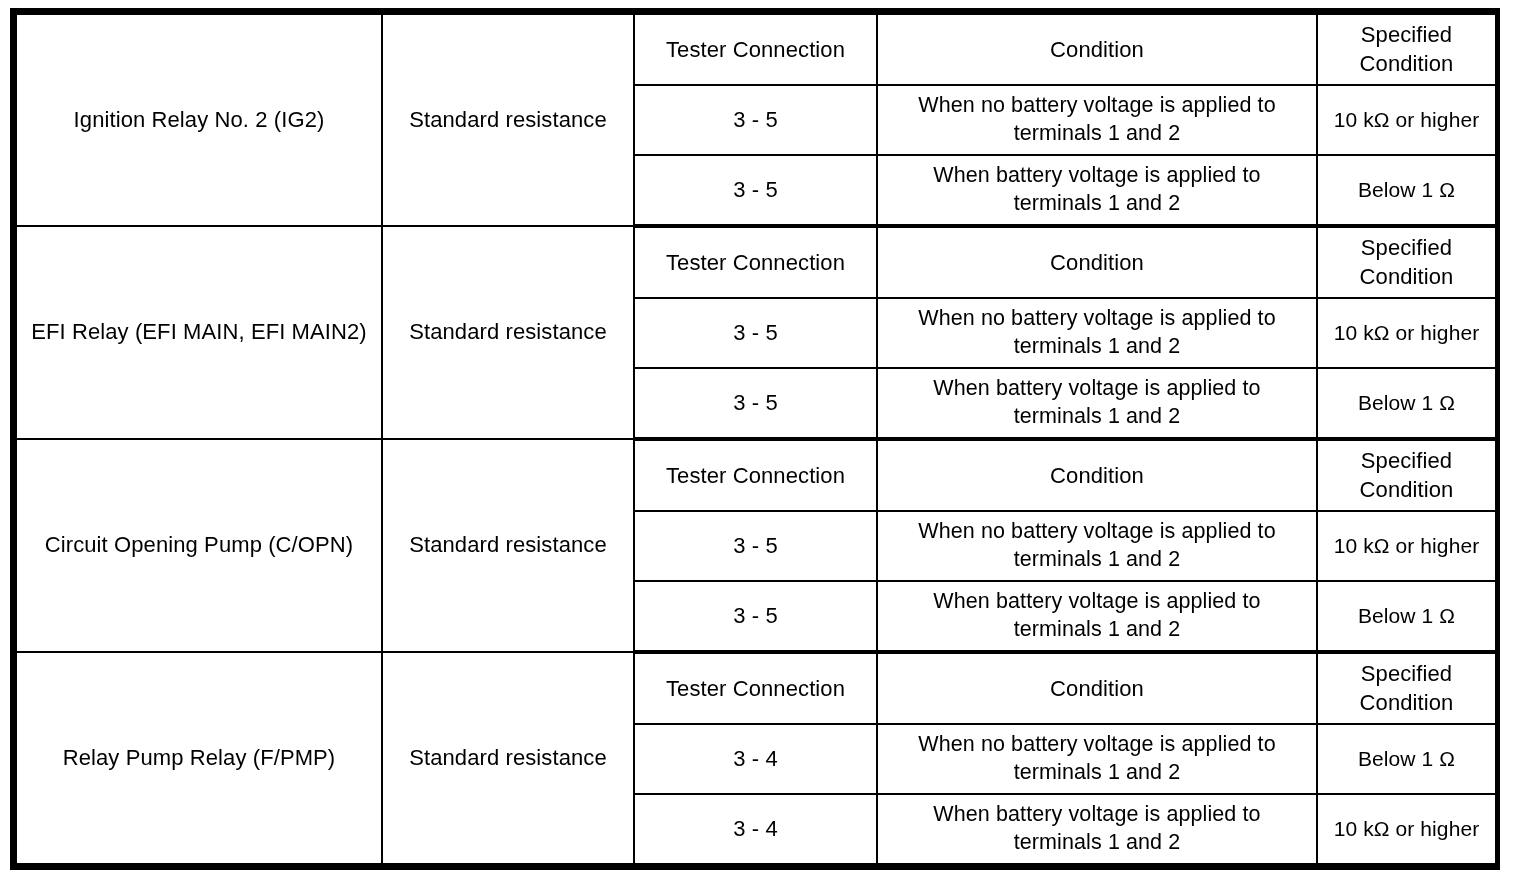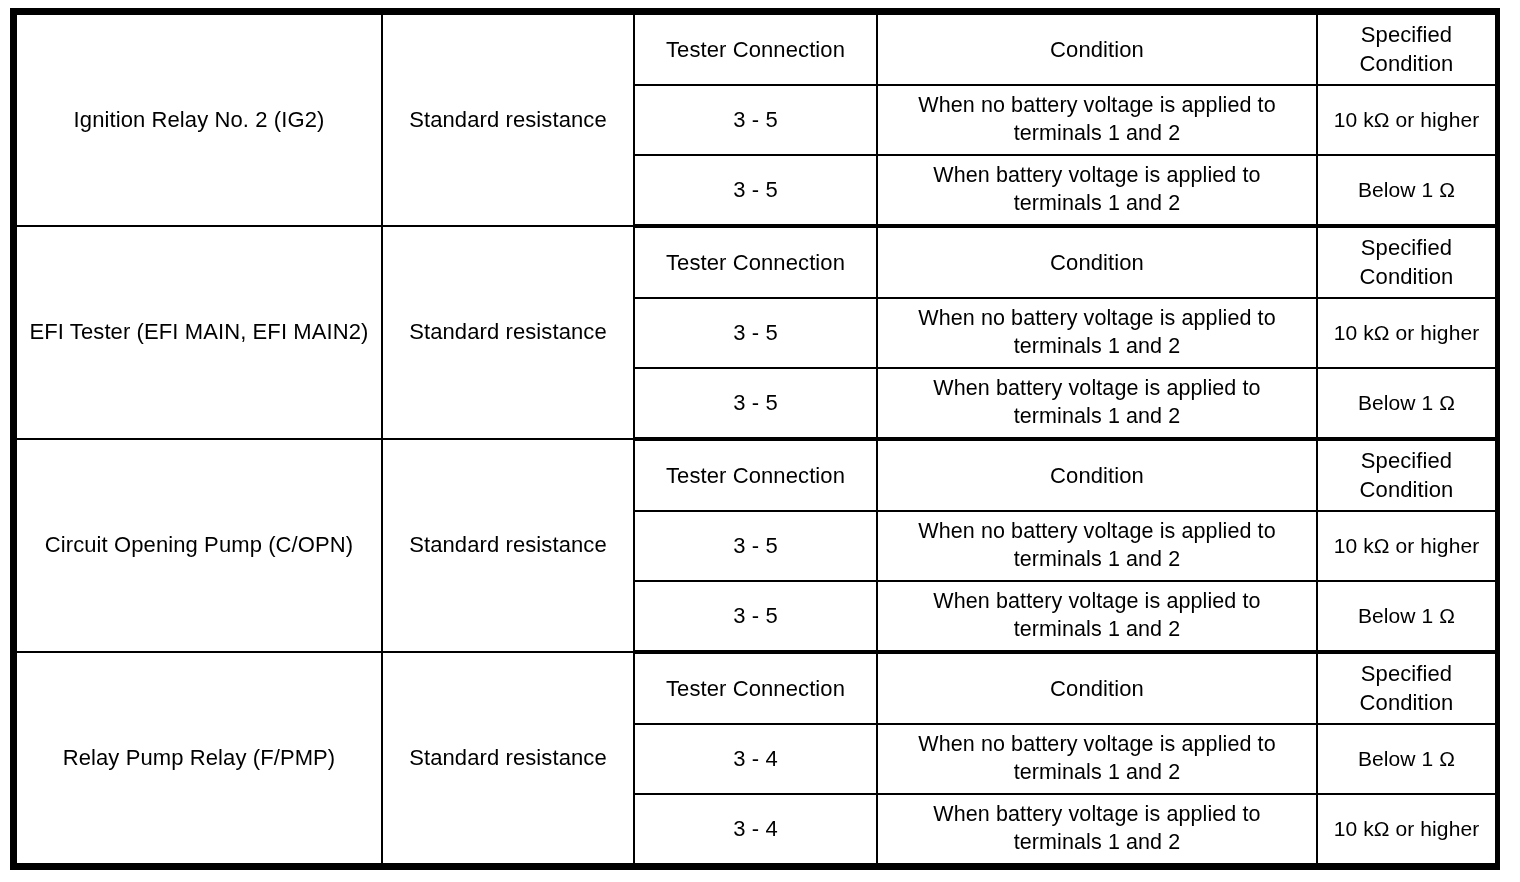--- a/index.html
+++ b/index.html
@@ -107,21 +107,21 @@
       <tr class="block-end">
         <td class="tester">3 - 5</td>
         <td class="condition two-line">
           <span>When battery voltage is applied to</span><br>
           <span>terminals 1 and 2</span>
         </td>
         <td class="spec nowrap">Below 1 Ω</td>
       </tr>
 
       <tr>
-        <td class="component" rowspan="3">EFI Tester (EFI MAIN, EFI MAIN2)</td>
+        <td class="component" rowspan="3">EFI Relay (EFI MAIN, EFI MAIN2)</td>
         <td class="item" rowspan="3">Standard resistance</td>
         <td class="sub-header">Tester Connection</td>
         <td class="sub-header">Condition</td>
         <td class="sub-header two-line">
           <span>Specified</span><br>
           <span>Condition</span>
         </td>
       </tr>
       <tr>
         <td class="tester">3 - 5</td>

